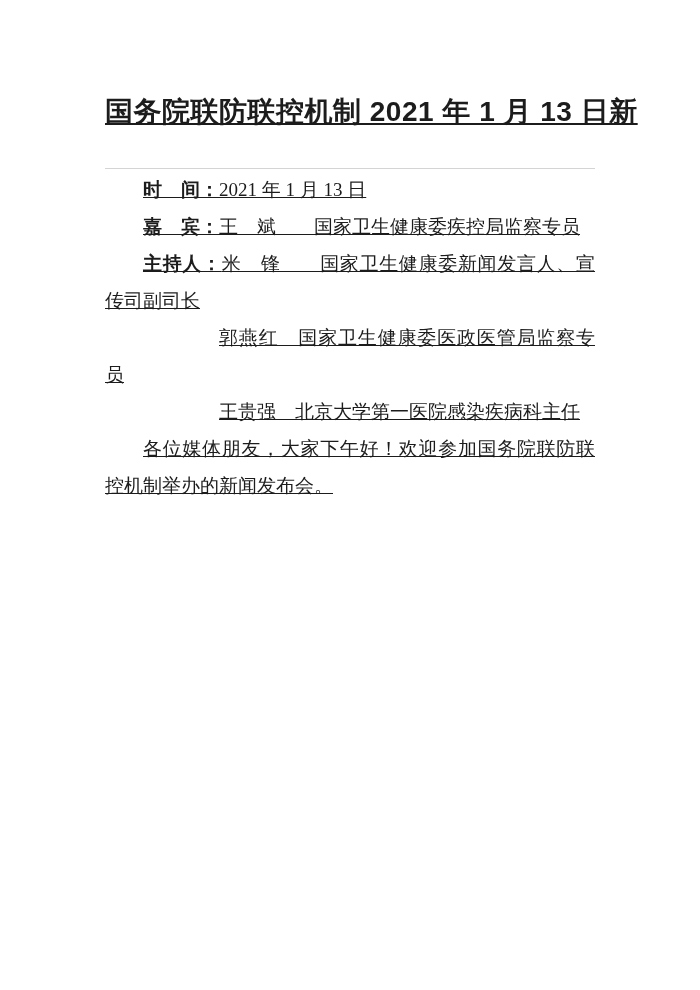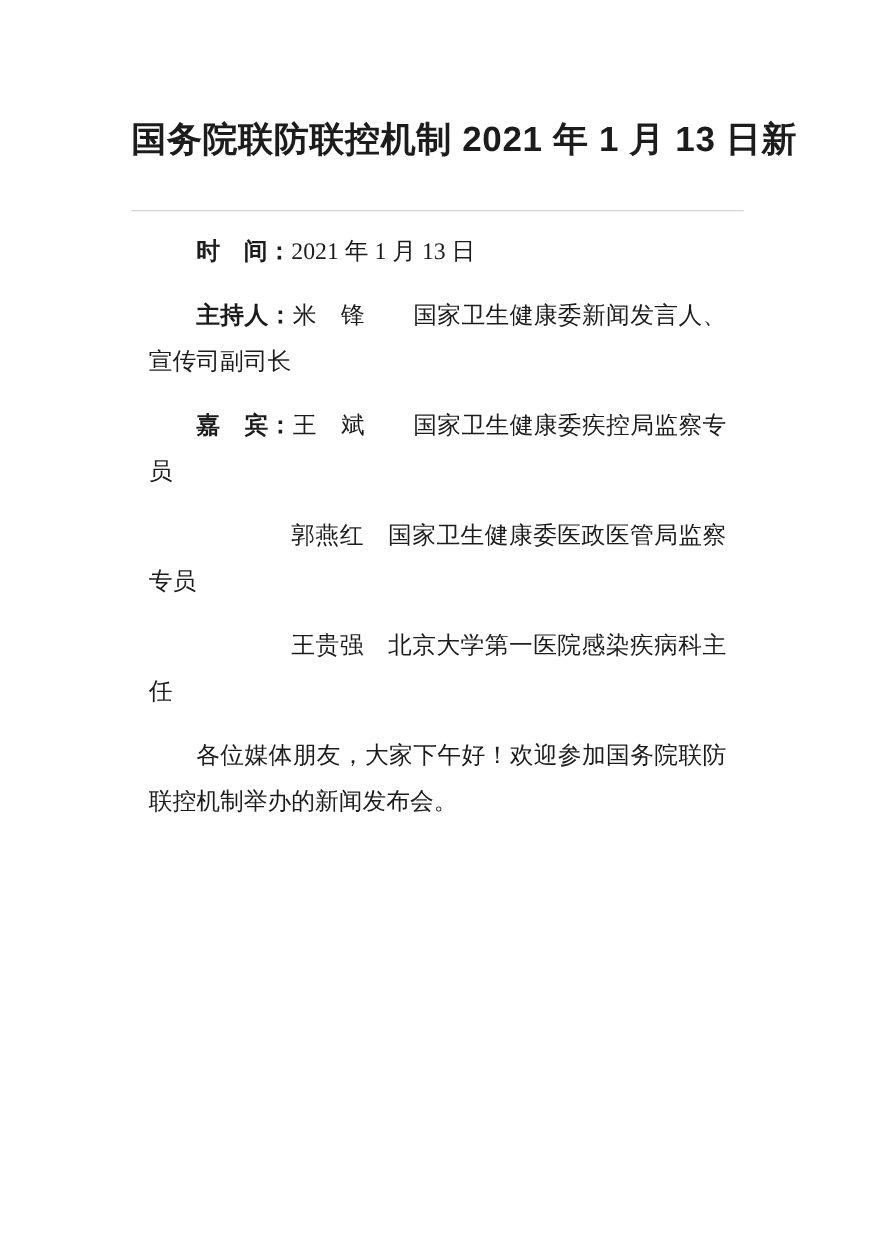--- a/index.html
+++ b/index.html
@@ -13,20 +13,21 @@
     background:var(--paper);
     font-family:"Liberation Serif","DejaVu Serif",serif;
   }
   .page{
     position:relative;
     width:700px;
     height:990px;
     background:var(--paper);
     color:var(--ink);
     overflow:hidden;
+    text-decoration:underline;
   }
   .content{
     padding:0 105px;
   }
   .title{
     margin:0;
     padding-top:82px;
     font-family:"Liberation Sans","DejaVu Sans",sans-serif;
     font-weight:600;
     font-size:28px;
@@ -39,21 +40,21 @@
     border:none;
     border-top:1px solid var(--divider);
     margin:27px 0 0 0;
   }
   .meta,.transcript{
     font-size:19px;
     line-height:37px;
     text-align:justify;
   }
   .meta{margin-top:2px;}
-  .meta p,.transcript p{margin:14px;}
+  .meta p,.transcript p{margin:0;}
   .indent-2{text-indent:2em;}
   .indent-6{text-indent:6em;}
   .label{font-weight:bold;}
   .speaker{
     font-weight:bold;
     text-indent:2em;
     margin-top:20px !important;
   }
   .para{text-indent:2em;}
 </style>
@@ -64,22 +65,22 @@
   <div class="content">
 
     <h1 class="title">
       <span class="title-line">国务院联防联控机制 2021 年 1 月 13 日新</span>
     </h1>
 
     <hr class="divider">
 
     <div class="meta">
       <p class="meta-row indent-2"><span class="label">时　间：</span><span>2021 年 1 月 13 日</span></p>
+      <p class="meta-row indent-2"><span class="label">嘉　宾：</span><span>王　斌　　国家卫生健康委疾控局监察专员</span></p>
       <p class="meta-row indent-2"><span class="label">主持人：</span><span>米　锋　　国家卫生健康委新闻发言人、宣传司副司长</span></p>
-      <p class="meta-row indent-2"><span class="label">嘉　宾：</span><span>王　斌　　国家卫生健康委疾控局监察专员</span></p>
       <p class="meta-row indent-6">郭燕红　国家卫生健康委医政医管局监察专员</p>
       <p class="meta-row indent-6">王贵强　北京大学第一医院感染疾病科主任</p>
     </div>
 
     <div class="transcript">
       <p class="para">各位媒体朋友，大家下午好！欢迎参加国务院联防联控机制举办的新闻发布会。</p>
     </div>
 
   </div>
 </div>

